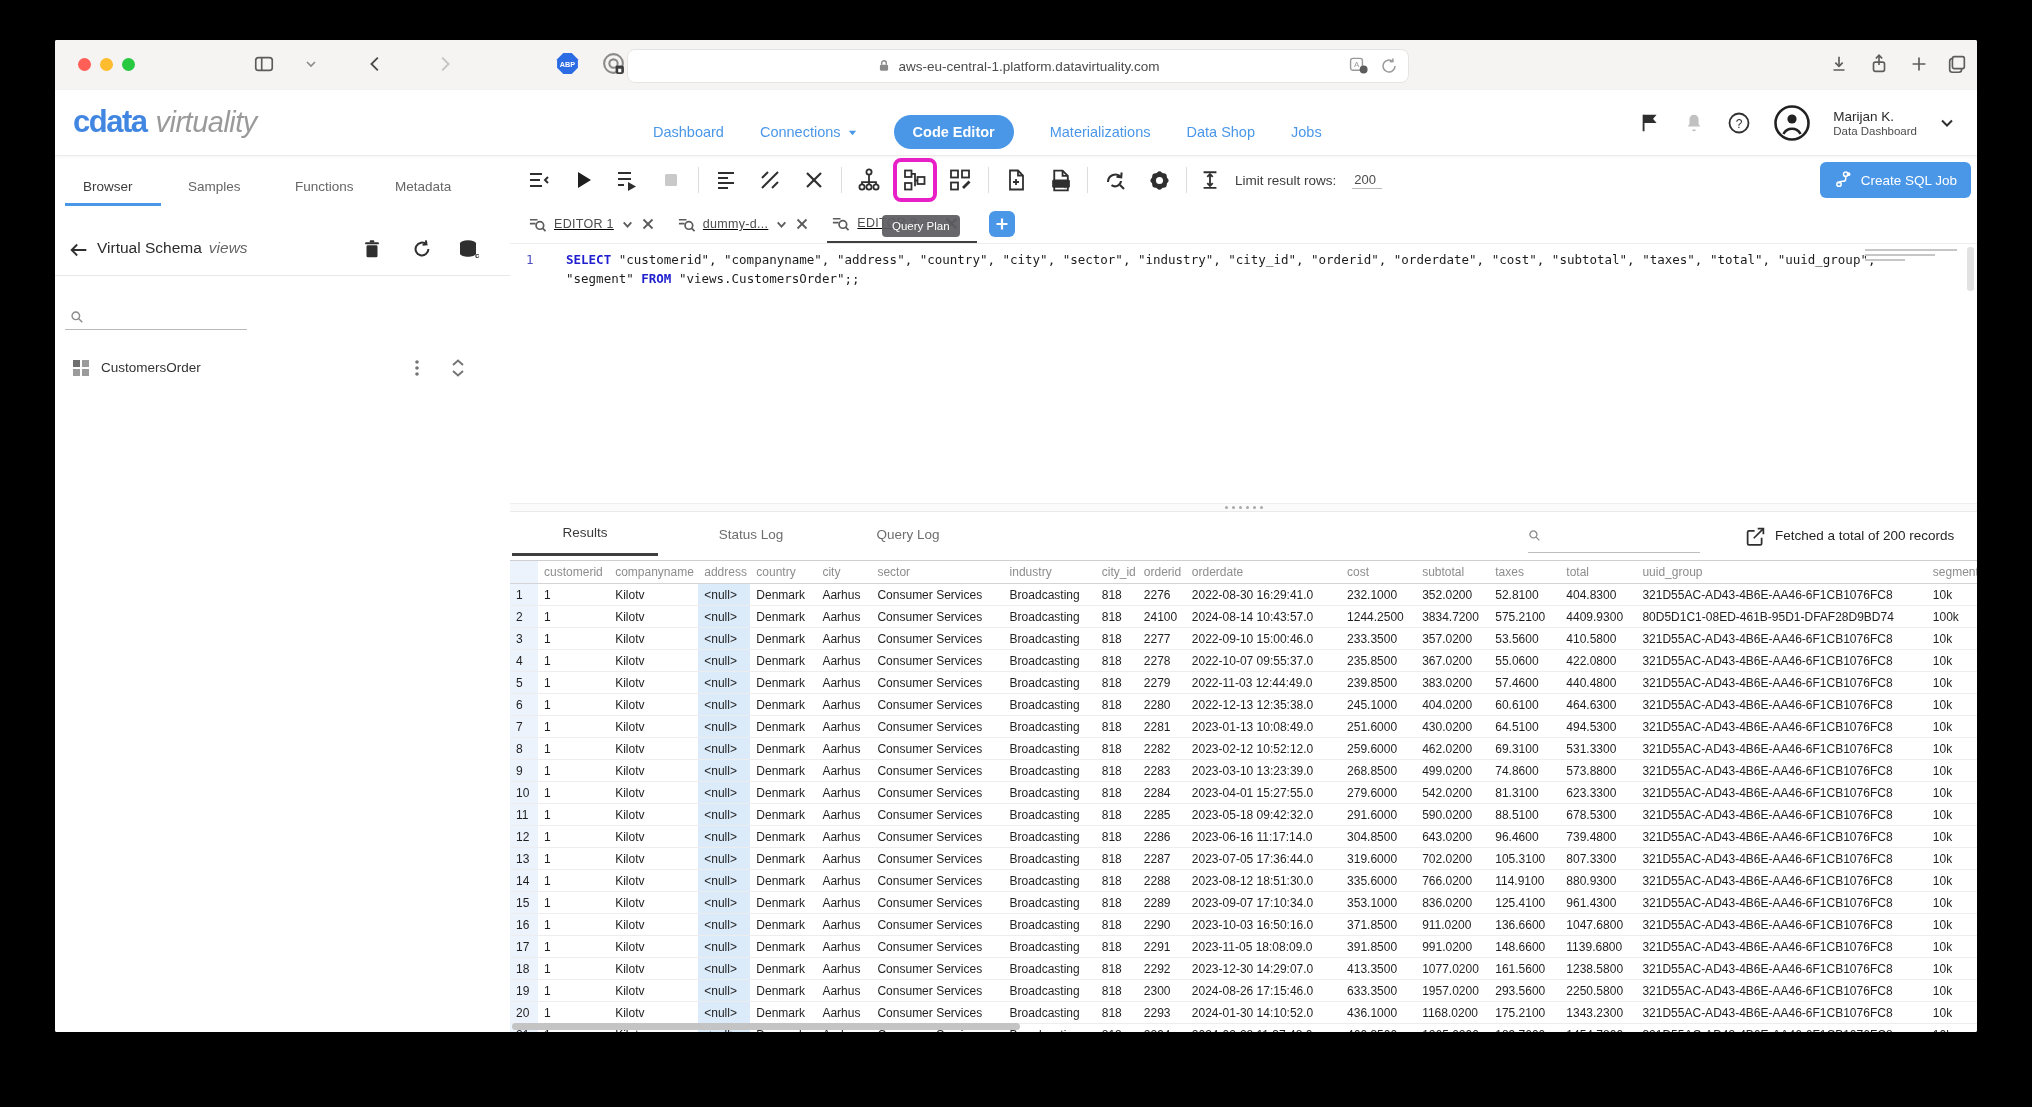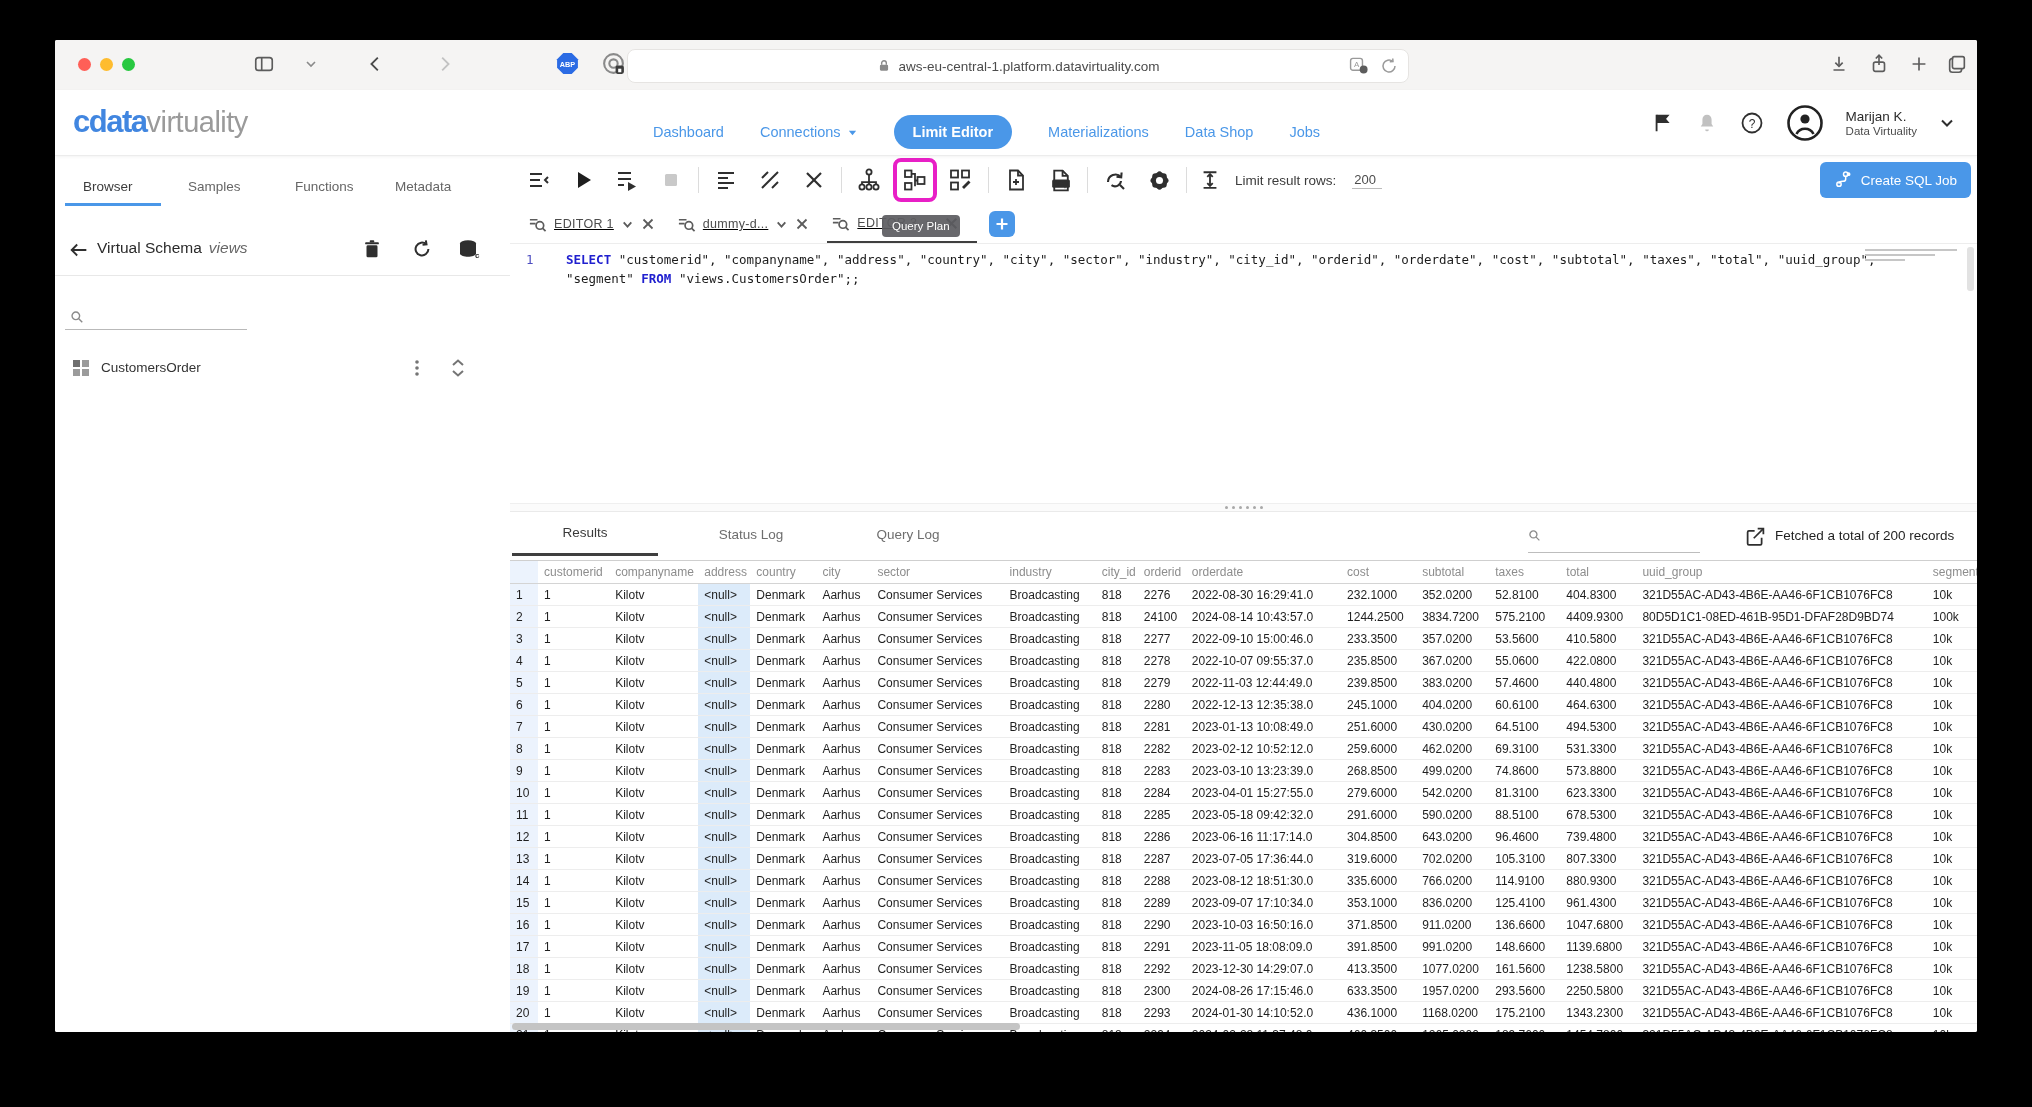--- a/index.html
+++ b/index.html
@@ -11,21 +11,21 @@
   
   .chrome{position:absolute;left:0;top:0;width:100%;height:50px;background:#f5f4f3;border-bottom:1px solid #d8d8d8;}
   .tl{position:absolute;top:18px;width:13px;height:13px;border-radius:50%;}
   .urlbar{position:absolute;left:572px;top:9px;width:780px;height:32px;background:#fff;border:1px solid #e6e4e2;border-radius:8px;display:flex;align-items:center;justify-content:center;color:#4c4c4c;font-size:13.5px;}
   .urlbar .rt{position:absolute;right:10px;top:6px;display:flex;gap:12px;align-items:center;}
   .chromebtn{position:absolute;top:13px;}
   
   .appheader{position:absolute;left:0;top:50px;width:100%;height:65px;background:#fff;border-bottom:1px solid #ececec;box-shadow:0 1px 3px rgba(0,0,0,.05);z-index:5;}
   .logo{position:absolute;left:18px;top:14px;display:flex;align-items:baseline;}
   .logo .p1{font-size:31px;font-weight:bold;color:#4186e0;letter-spacing:-1.5px;}
-  .logo .p2{font-size:29px;color:#9a9a9a;letter-spacing:-.5px;}
+  .logo .p2{font-size:29px;color:#9a9a9a;margin-left:9px;letter-spacing:-.5px;font-style:italic;}
   .nav{position:absolute;left:598px;top:0;height:65px;display:flex;align-items:center;gap:36px;}
   .navitem{color:#4a97e8;font-size:14.5px;cursor:pointer;display:flex;align-items:center;gap:6px;white-space:nowrap;margin-top:19px;}
   .navitem.active{background:#4a97e8;color:#fff;padding:9px 19px;border-radius:19px;font-weight:bold;}
   .hright{position:absolute;right:22px;top:0;height:65px;display:flex;align-items:center;gap:22px;}
   .uname{font-size:13.5px;color:#2b2b2b;line-height:16px;}
   .uorg{font-size:11.5px;color:#4c4c4c;}
   
   .sidebar{position:absolute;left:0;top:115px;width:455px;bottom:0;background:#fff;border-right:1px solid #e2e2e2;}
   .stabs{position:absolute;top:20px;left:0;width:100%;height:30px;}
   .stab{position:absolute;top:4px;font-size:13.5px;color:#666;cursor:pointer;}
@@ -182,21 +182,21 @@
       <span class="p2">virtuality</span>
     </div>
     <div class="nav">
       <span class="navitem">Dashboard</span>
       <span class="navitem">
         <span>Connections</span>
         <svg width="11" height="11" viewBox="0 0 12 12" fill="#4a97e8">
             <polygon points="2,4 10,4 6,9"></polygon>
           </svg>
       </span>
-      <span class="navitem active">Limit Editor</span>
+      <span class="navitem active">Code Editor</span>
       <span class="navitem">Materializations</span>
       <span class="navitem">Data Shop</span>
       <span class="navitem">Jobs</span>
     </div>
     <div class="hright">
       <span>
         <svg width="22" height="22" viewBox="0 0 24 24" fill="none" stroke="#2f2f2f" stroke-width="2">
             <line x1="5" y1="3" x2="5" y2="21"></line>
             <path d="M5 4h12l-3 3.5 3 3.5H5" fill="#2f2f2f"></path>
           </svg>
@@ -215,21 +215,21 @@
       </span>
       <span>
         <svg width="38" height="38" viewBox="0 0 38 38" fill="none">
             <circle cx="19" cy="19" r="16.5" stroke="#222" stroke-width="2.6"></circle>
             <circle cx="19" cy="15" r="4.6" fill="#222"></circle>
             <path d="M10.5 30a9.5 9.5 0 0 1 17 0" stroke="#222" stroke-width="2.6"></path>
           </svg>
       </span>
       <span>
         <div class="uname">Marijan K.</div>
-        <div class="uorg">Data Virtuality</div>
+        <div class="uorg">Data Dashboard</div>
       </span>
       <span>
         <svg width="16" height="16" viewBox="0 0 16 16" fill="none" stroke="#2f2f2f" stroke-width="2">
             <polyline points="3,5.5 8,10.5 13,5.5"></polyline>
           </svg>
       </span>
     </div>
   </div>
 
   <div class="sidebar">

